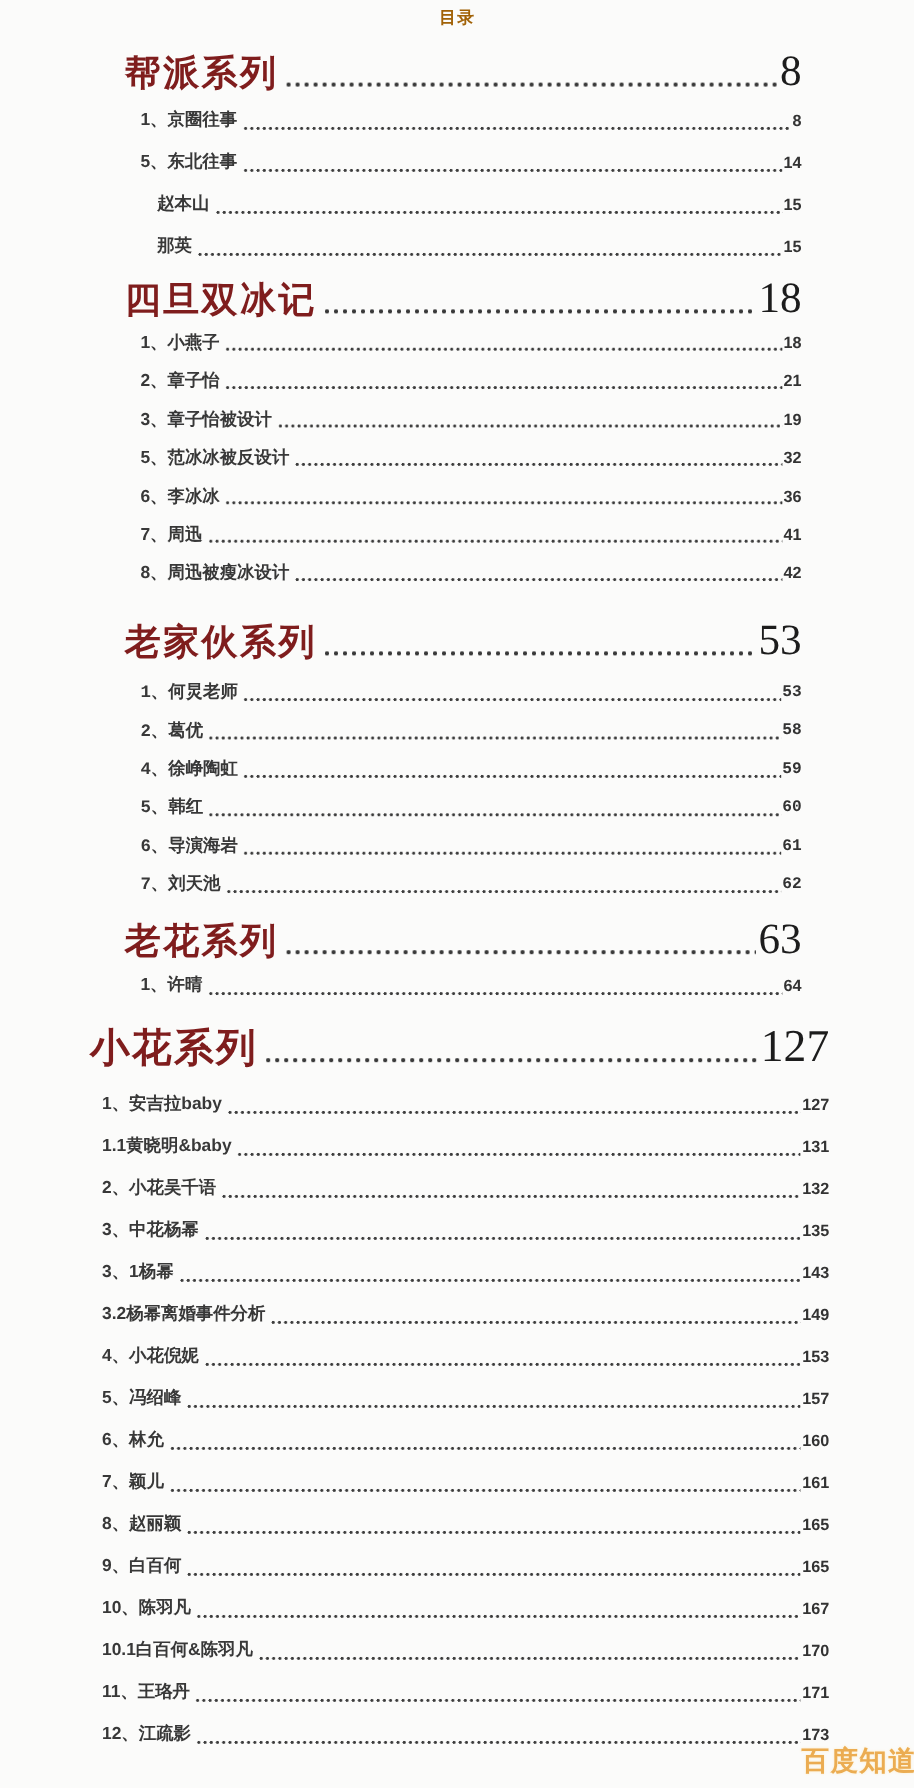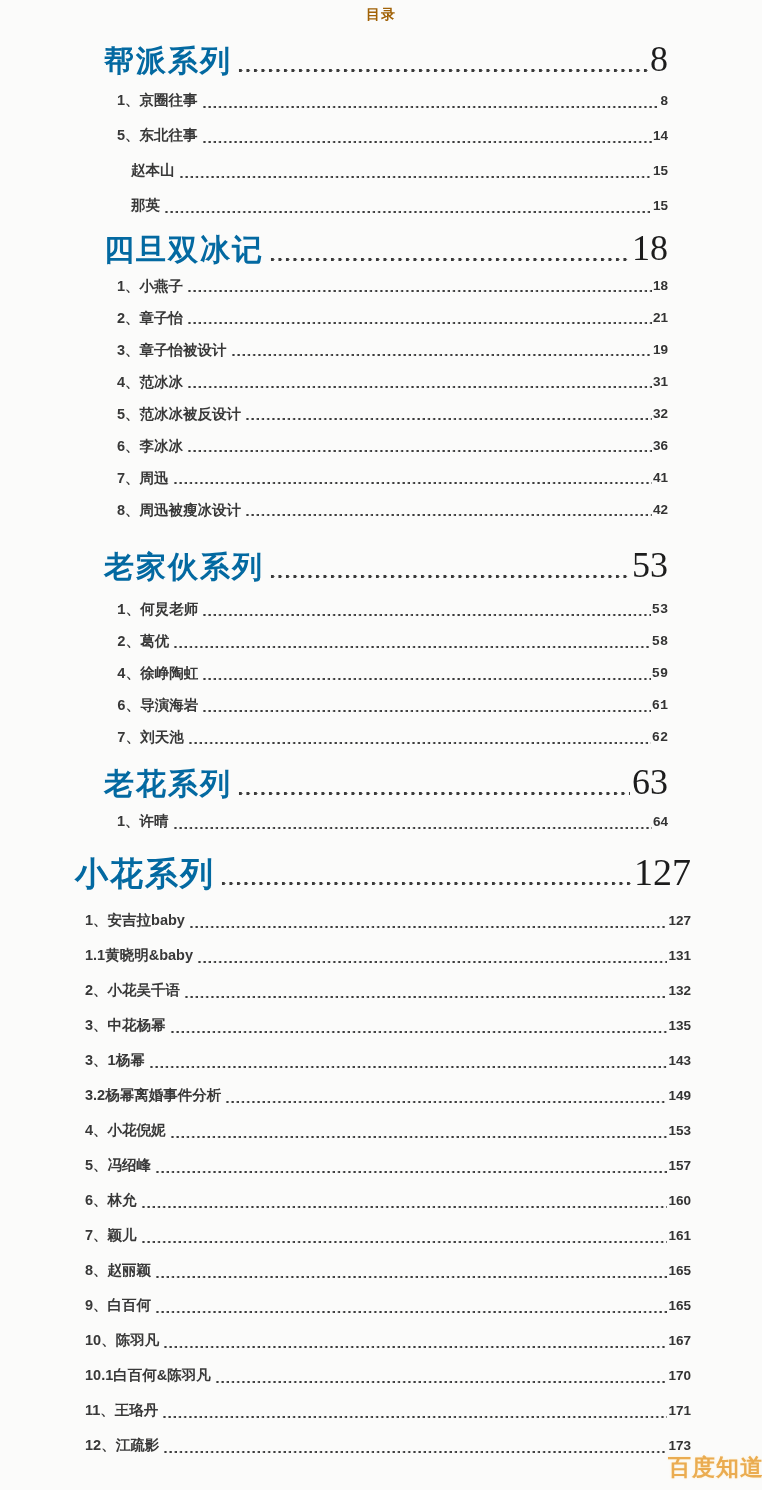--- a/index.html
+++ b/index.html
@@ -31,21 +31,21 @@
     display: flex;
     align-items: baseline;
     height: 44px;
     cursor: pointer;
   }
   .h-label {
     font-size: 30px;
     line-height: 44px;
     font-weight: 600;
     letter-spacing: 2px;
-    color: #0369a1;
+    color: #7f1d1d;
     white-space: nowrap;
   }
   .h-num {
     font-family: "Liberation Serif", "DejaVu Serif", serif;
     font-size: 36px;
     line-height: 44px;
     font-weight: 400;
     color: #1c1c1c;
     white-space: nowrap;
   }
@@ -174,25 +174,20 @@
             <span class="i-label">2、章子怡</span>
             <span class="i-leader"></span>
             <span class="i-num">21</span>
           </div>
           <div class="item">
             <span class="i-label">3、章子怡被设计</span>
             <span class="i-leader"></span>
             <span class="i-num">19</span>
           </div>
           <div class="item">
-            <span class="i-label">4、范冰冰</span>
-            <span class="i-leader"></span>
-            <span class="i-num">31</span>
-          </div>
-          <div class="item">
             <span class="i-label">5、范冰冰被反设计</span>
             <span class="i-leader"></span>
             <span class="i-num">32</span>
           </div>
           <div class="item">
             <span class="i-label">6、李冰冰</span>
             <span class="i-leader"></span>
             <span class="i-num">36</span>
           </div>
           <div class="item">
@@ -221,20 +216,25 @@
           </div>
           <div class="item">
             <span class="i-label">2、葛优</span>
             <span class="i-leader"></span>
             <span class="i-num">58</span>
           </div>
           <div class="item">
             <span class="i-label">4、徐峥陶虹</span>
             <span class="i-leader"></span>
             <span class="i-num">59</span>
+          </div>
+          <div class="item">
+            <span class="i-label">5、韩红</span>
+            <span class="i-leader"></span>
+            <span class="i-num">60</span>
           </div>
           <div class="item">
             <span class="i-label">6、导演海岩</span>
             <span class="i-leader"></span>
             <span class="i-num">61</span>
           </div>
           <div class="item">
             <span class="i-label">7、刘天池</span>
             <span class="i-leader"></span>
             <span class="i-num">62</span>

